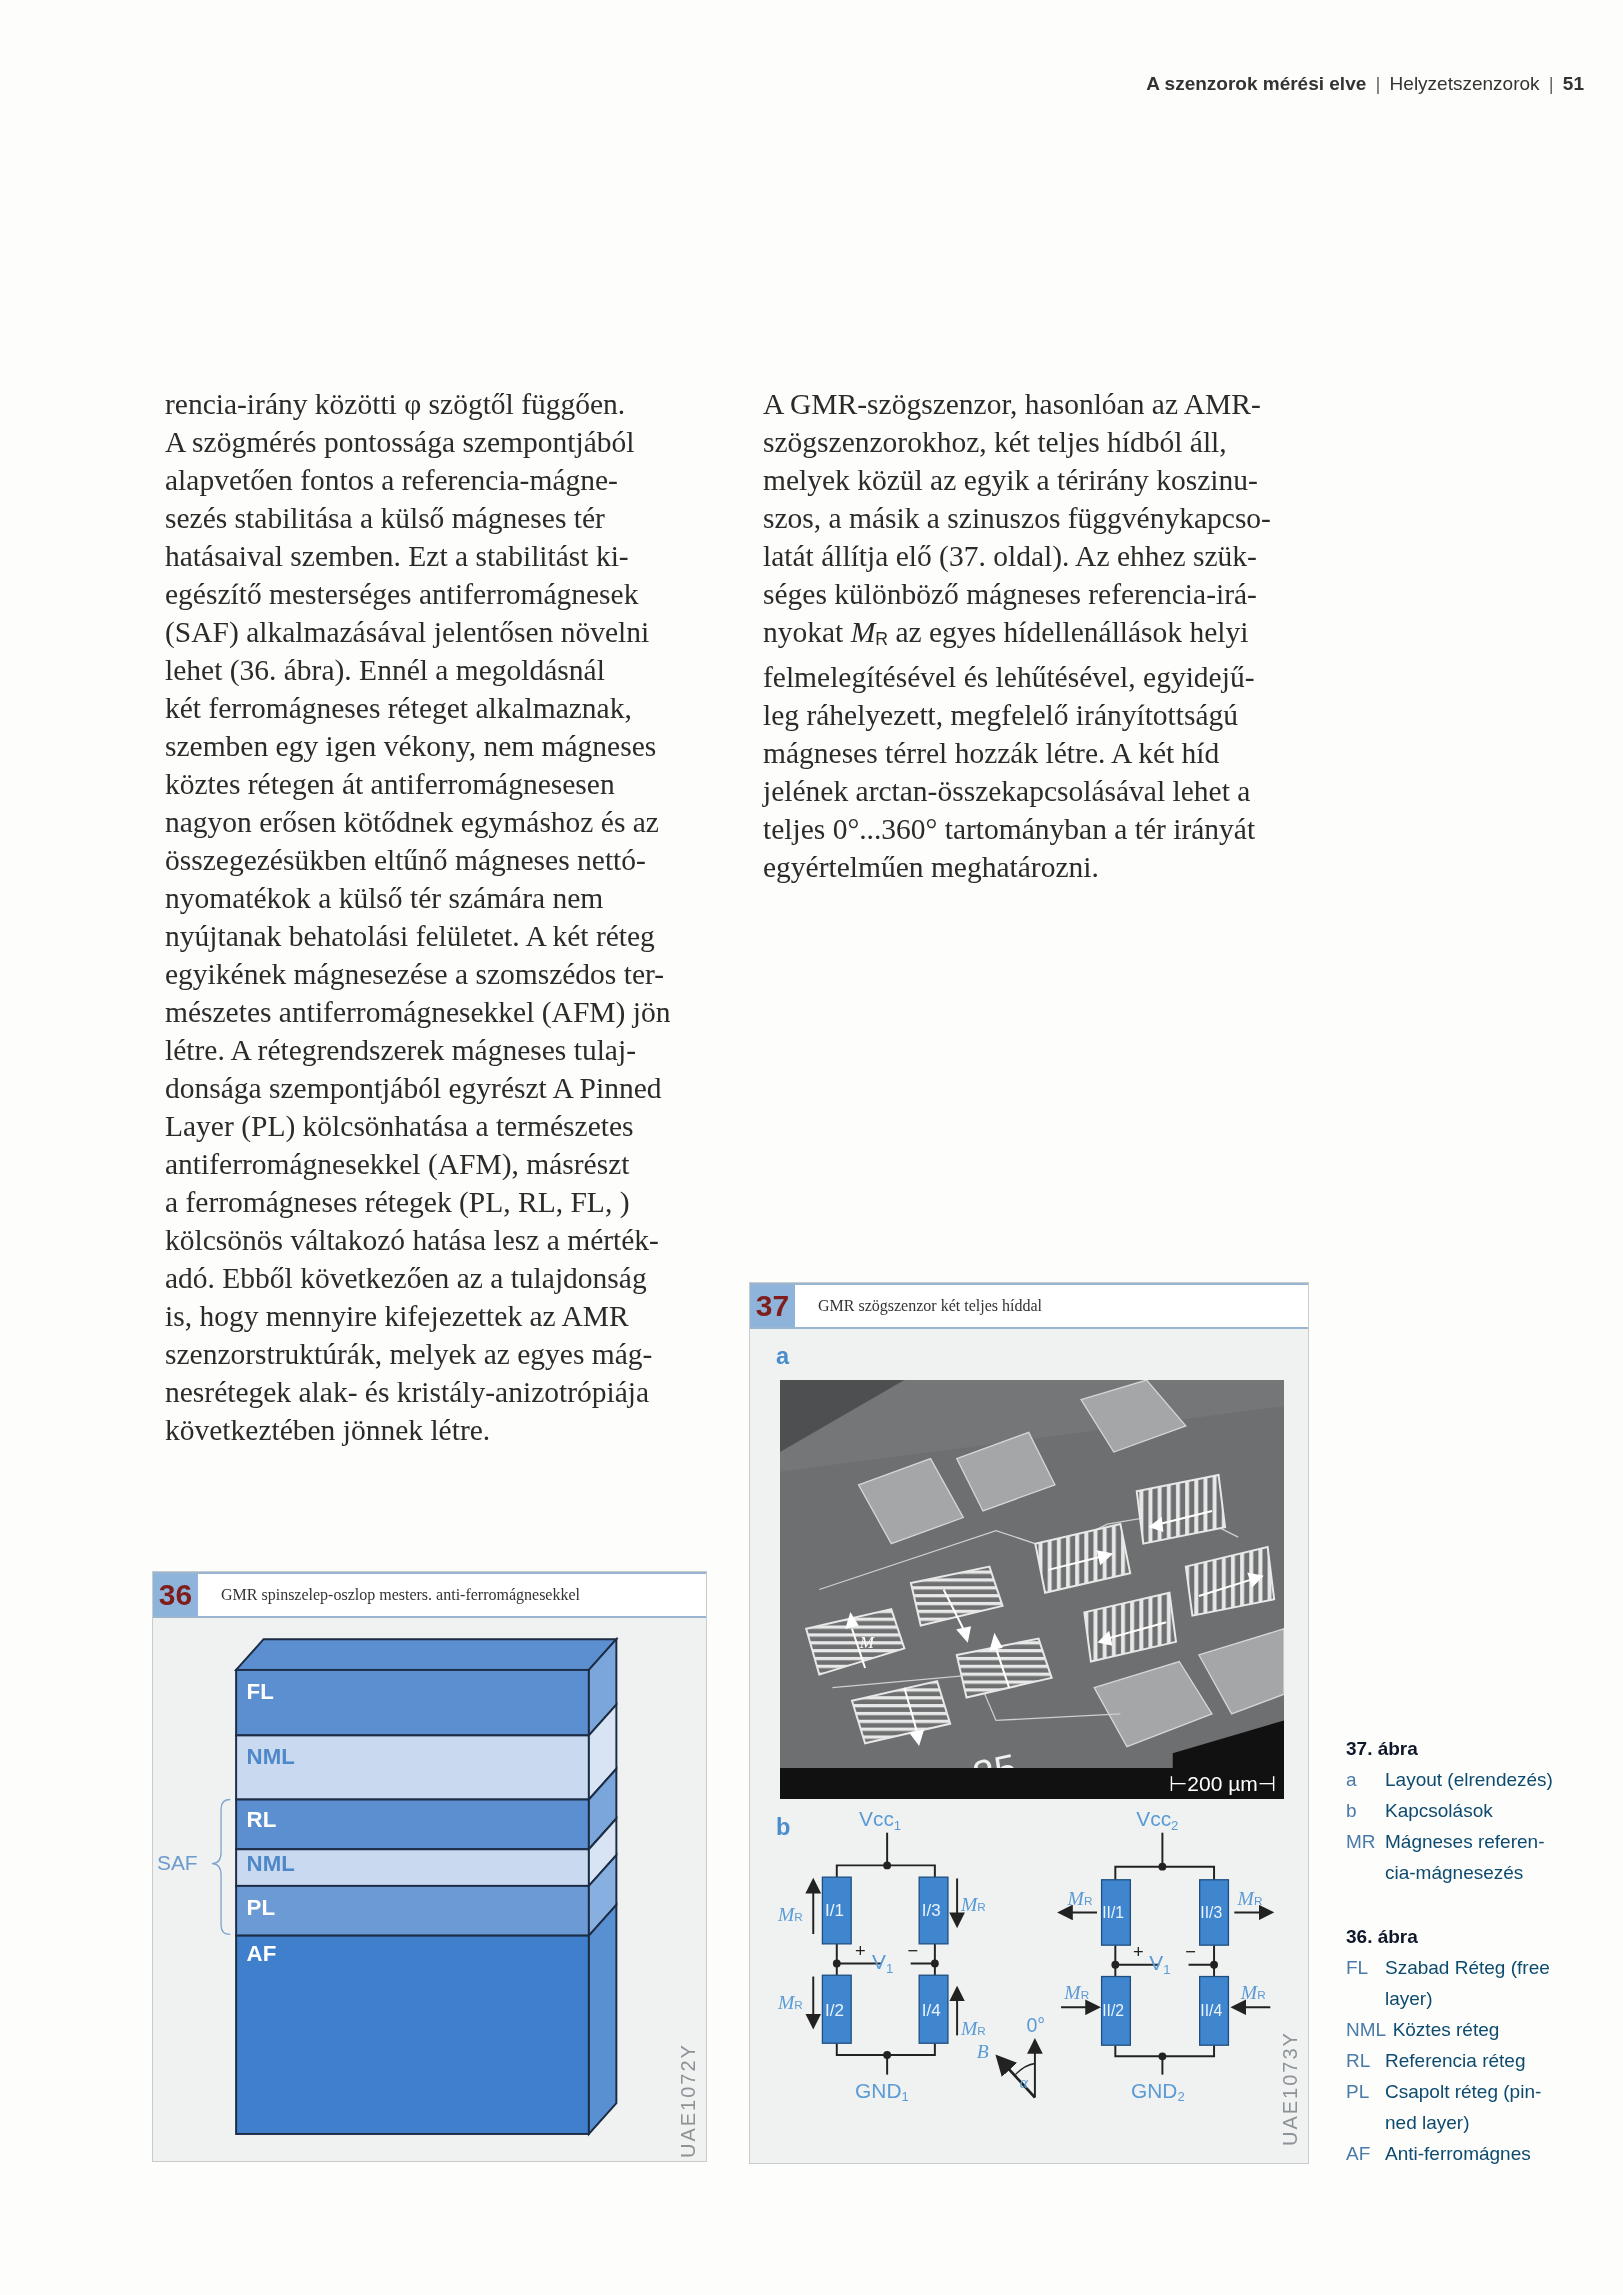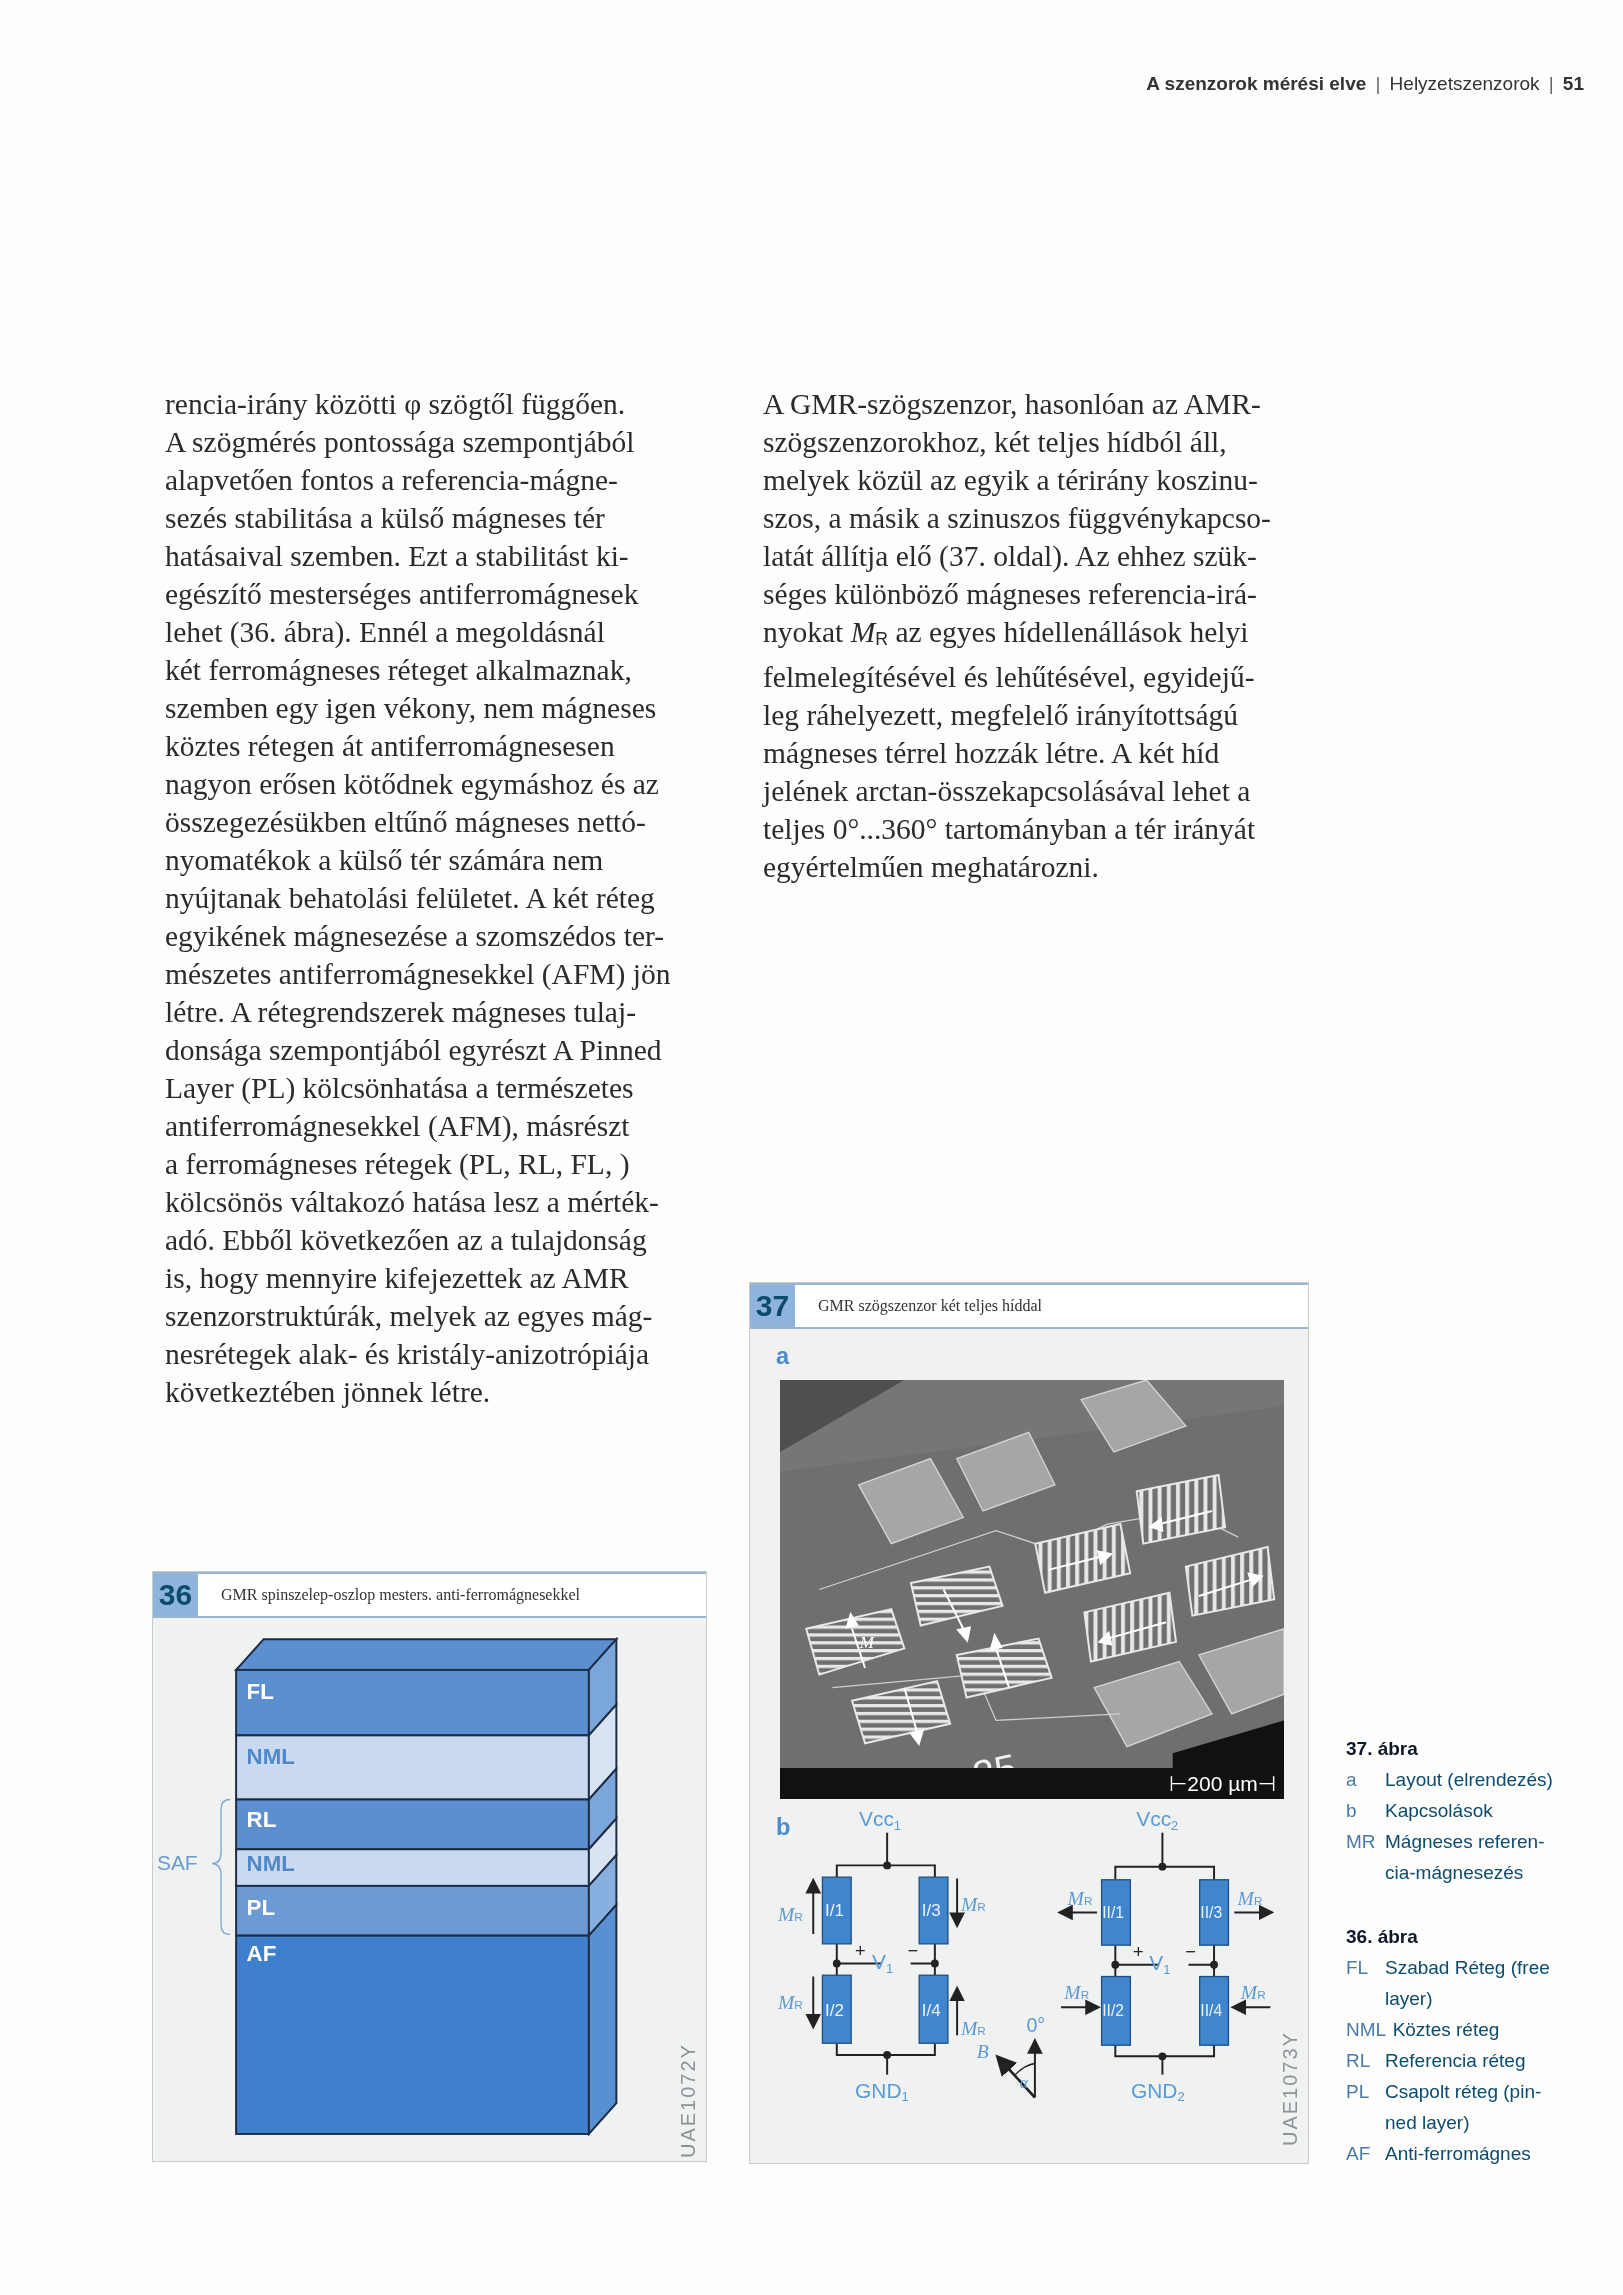--- a/index.html
+++ b/index.html
@@ -14,21 +14,21 @@
   .body-col p { margin:12px; }
   .col-left { left:153px; }
   .col-right { left:751px; width:563px; }
   .line { display:block; white-space:nowrap; }
   sub.mr { font-family:"Liberation Sans", sans-serif; font-size:0.6em; vertical-align:-0.15em; font-style:normal; }
   i.mr-i { font-style:italic; }
 
   .fig { position:absolute; background:#f0f1f1; border:1.3px solid #c9cccd; box-sizing:border-box; }
   .fig-head { position:absolute; left:0; right:0; top:0; height:46px; background:#ffffff;
               border-top:2.6px solid #9ab5d2; border-bottom:2.6px solid #9ab5d2; box-sizing:border-box; }
-  .fig-num { position:absolute; left:0; top:0; width:45px; height:100%; background:#8fb4dc; color:#0c4a6e;
+  .fig-num { position:absolute; left:0; top:0; width:45px; height:100%; background:#8fb4dc; color:#7f1d1d;
              font-family:"Liberation Sans", sans-serif; font-weight:bold; font-size:30px; text-align:center; line-height:41px; }
   .fig-title { position:absolute; left:68px; top:0; line-height:41px; font-family:Liberation Serif, serif;
                font-size:16px; color:#333; white-space:nowrap; }
   .fig36 { left:152px; top:1571px; width:555px; height:591px; }
   .fig37 { left:749px; top:1282px; width:560px; height:882px; }
   .fig-code { position:absolute; font-family:"Liberation Sans", sans-serif; font-size:20px; color:#8b9397;
               letter-spacing:2px; transform:rotate(-90deg); transform-origin:left top; white-space:nowrap; }
   .sublabel { position:absolute; font-family:"Liberation Sans", sans-serif; font-weight:bold; font-size:23.6px; color:#4a8dcb; }
 
   .sem { position:absolute; left:30px; top:97px; width:504px; height:419px; background:#6d6f70; overflow:hidden; }
@@ -49,20 +49,21 @@
 </div>
 
 <div class="body-col col-left">
   <p>
     <span class="line">rencia-irány közötti φ szögtől függően.</span>
     <span class="line">A szögmérés pontossága szempontjából</span>
     <span class="line">alapvetően fontos a referencia-mágne-</span>
     <span class="line">sezés stabilitása a külső mágneses tér</span>
     <span class="line">hatásaival szemben. Ezt a stabilitást ki-</span>
     <span class="line">egészítő mesterséges antiferromágnesek</span>
+    <span class="line">(SAF) alkalmazásával jelentősen növelni</span>
     <span class="line">lehet (36. ábra). Ennél a megoldásnál</span>
     <span class="line">két ferromágneses réteget alkalmaznak,</span>
     <span class="line">szemben egy igen vékony, nem mágneses</span>
     <span class="line">köztes rétegen át antiferromágnesesen</span>
     <span class="line">nagyon erősen kötődnek egymáshoz és az</span>
     <span class="line">összegezésükben eltűnő mágneses nettó-</span>
     <span class="line">nyomatékok a külső tér számára nem</span>
     <span class="line">nyújtanak behatolási felületet. A két réteg</span>
     <span class="line">egyikének mágnesezése a szomszédos ter-</span>
     <span class="line">mészetes antiferromágnesekkel (AFM) jön</span>

